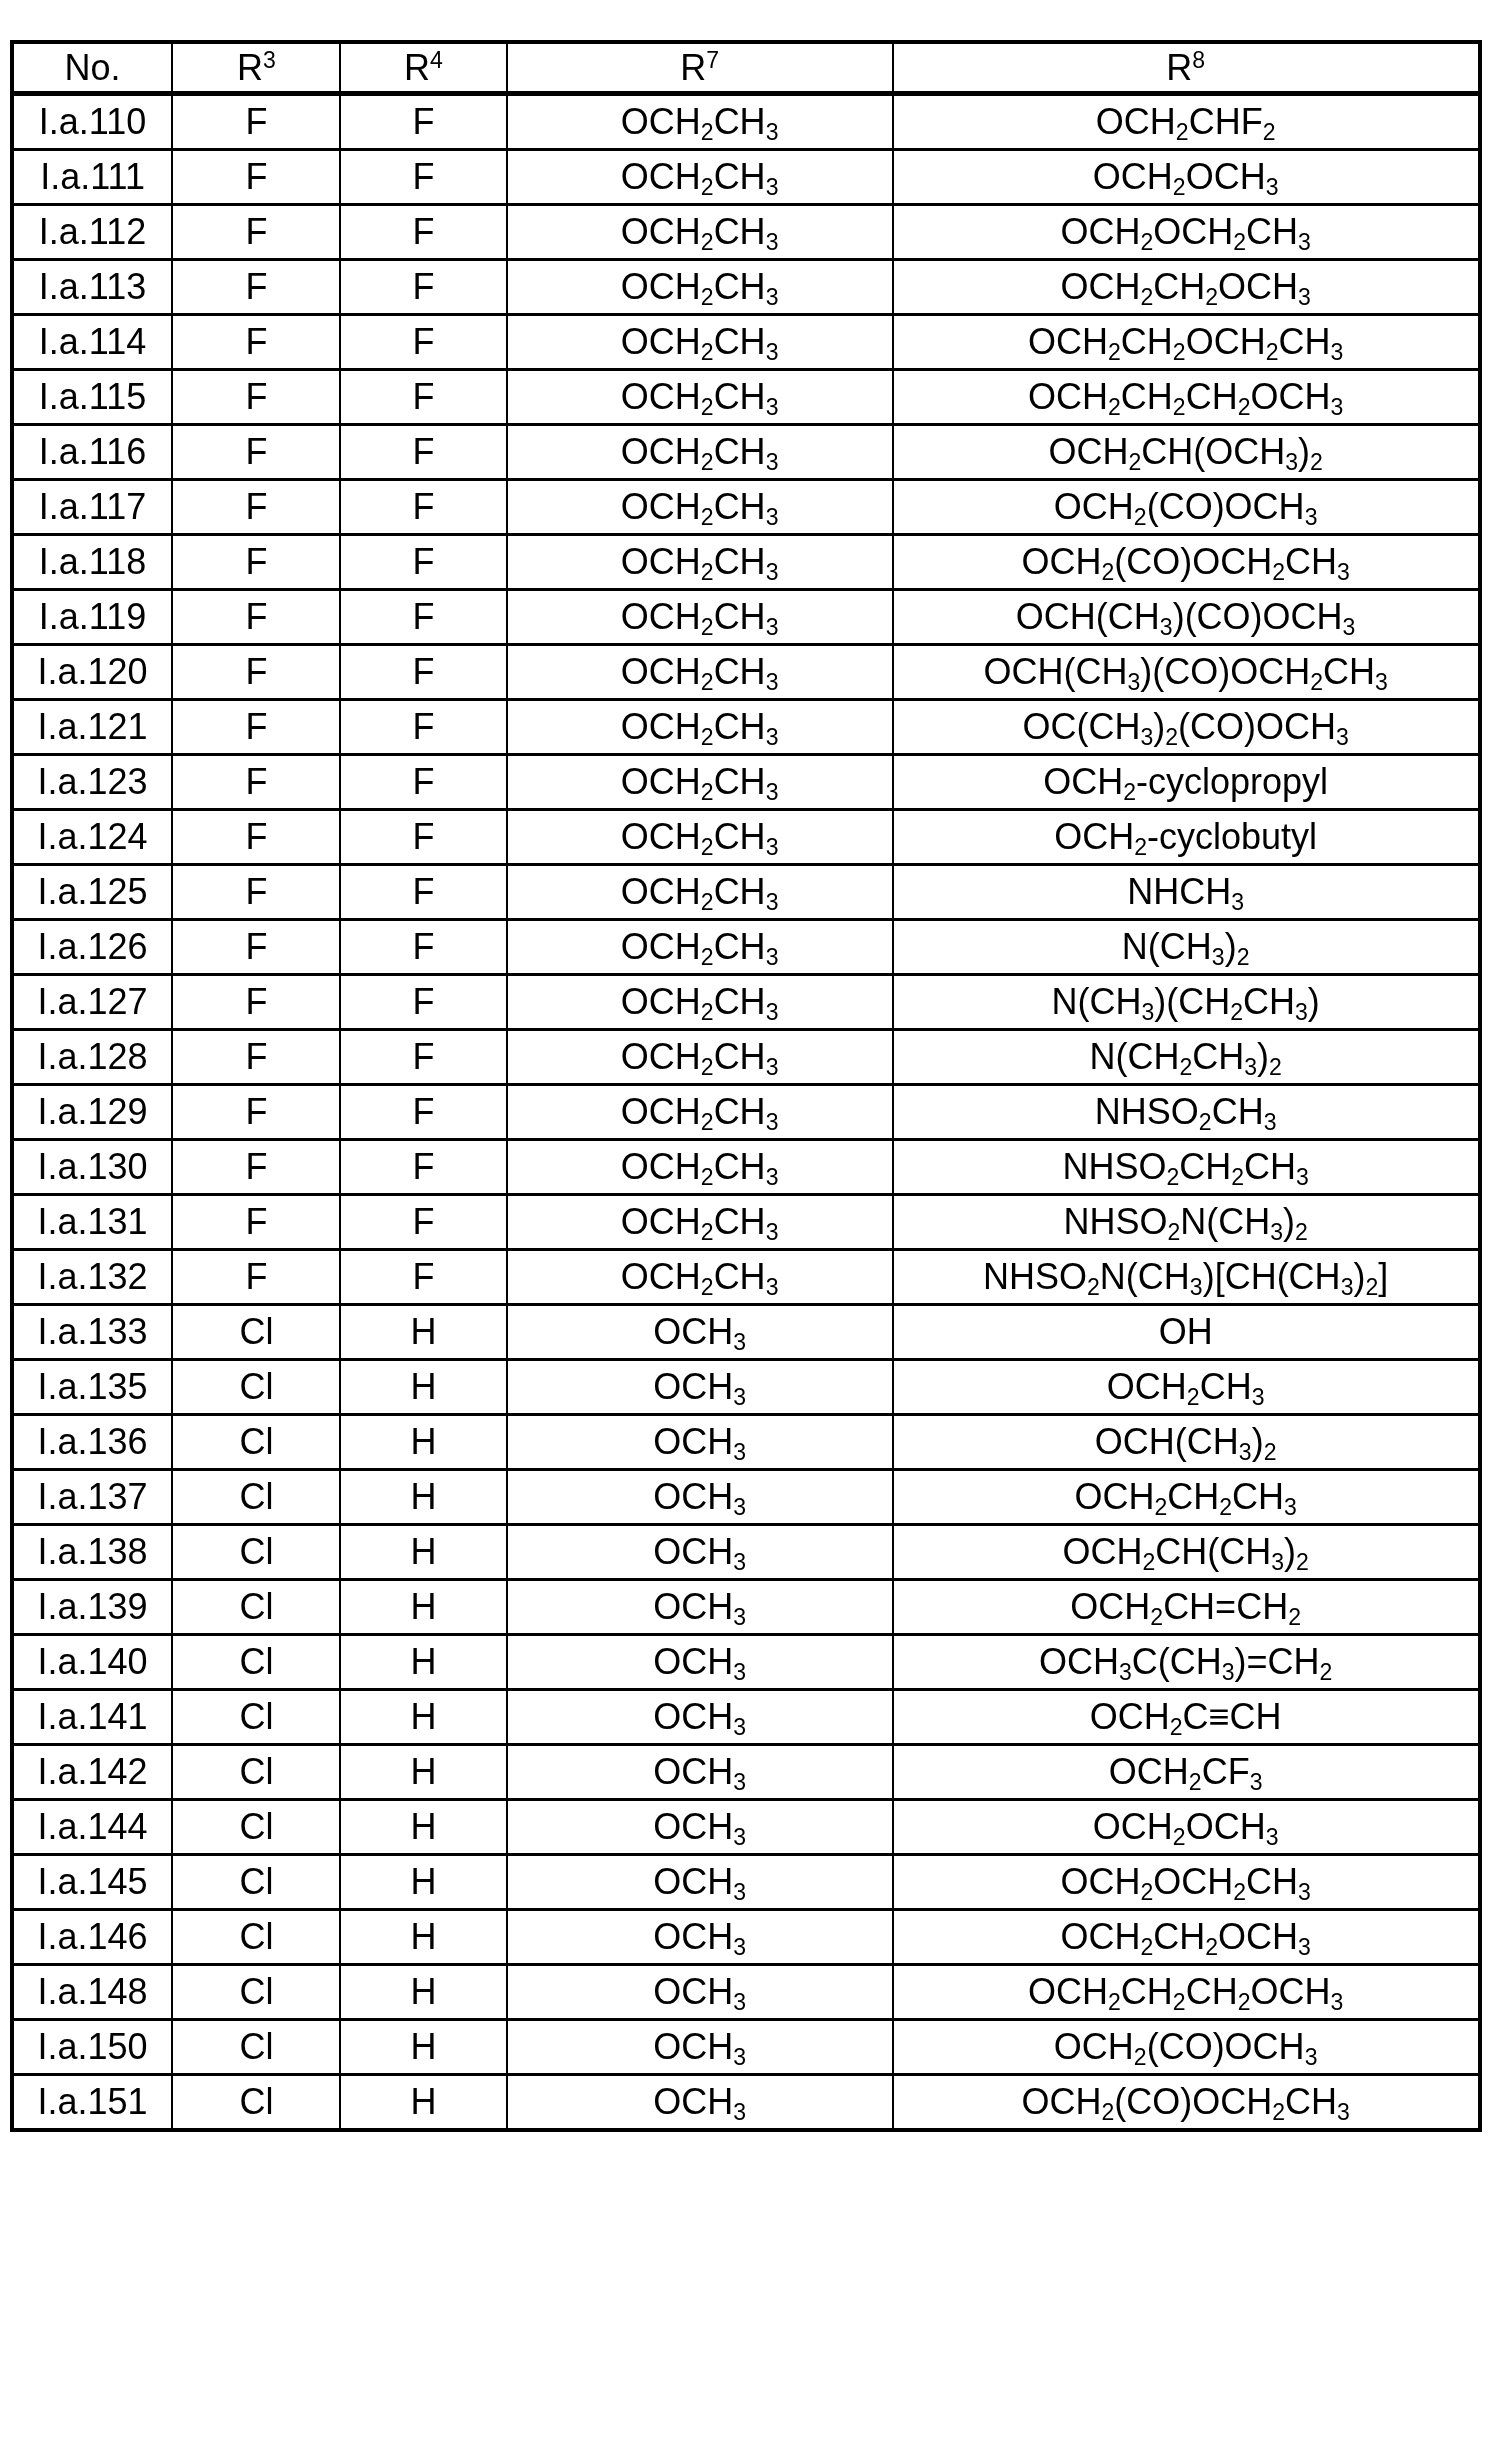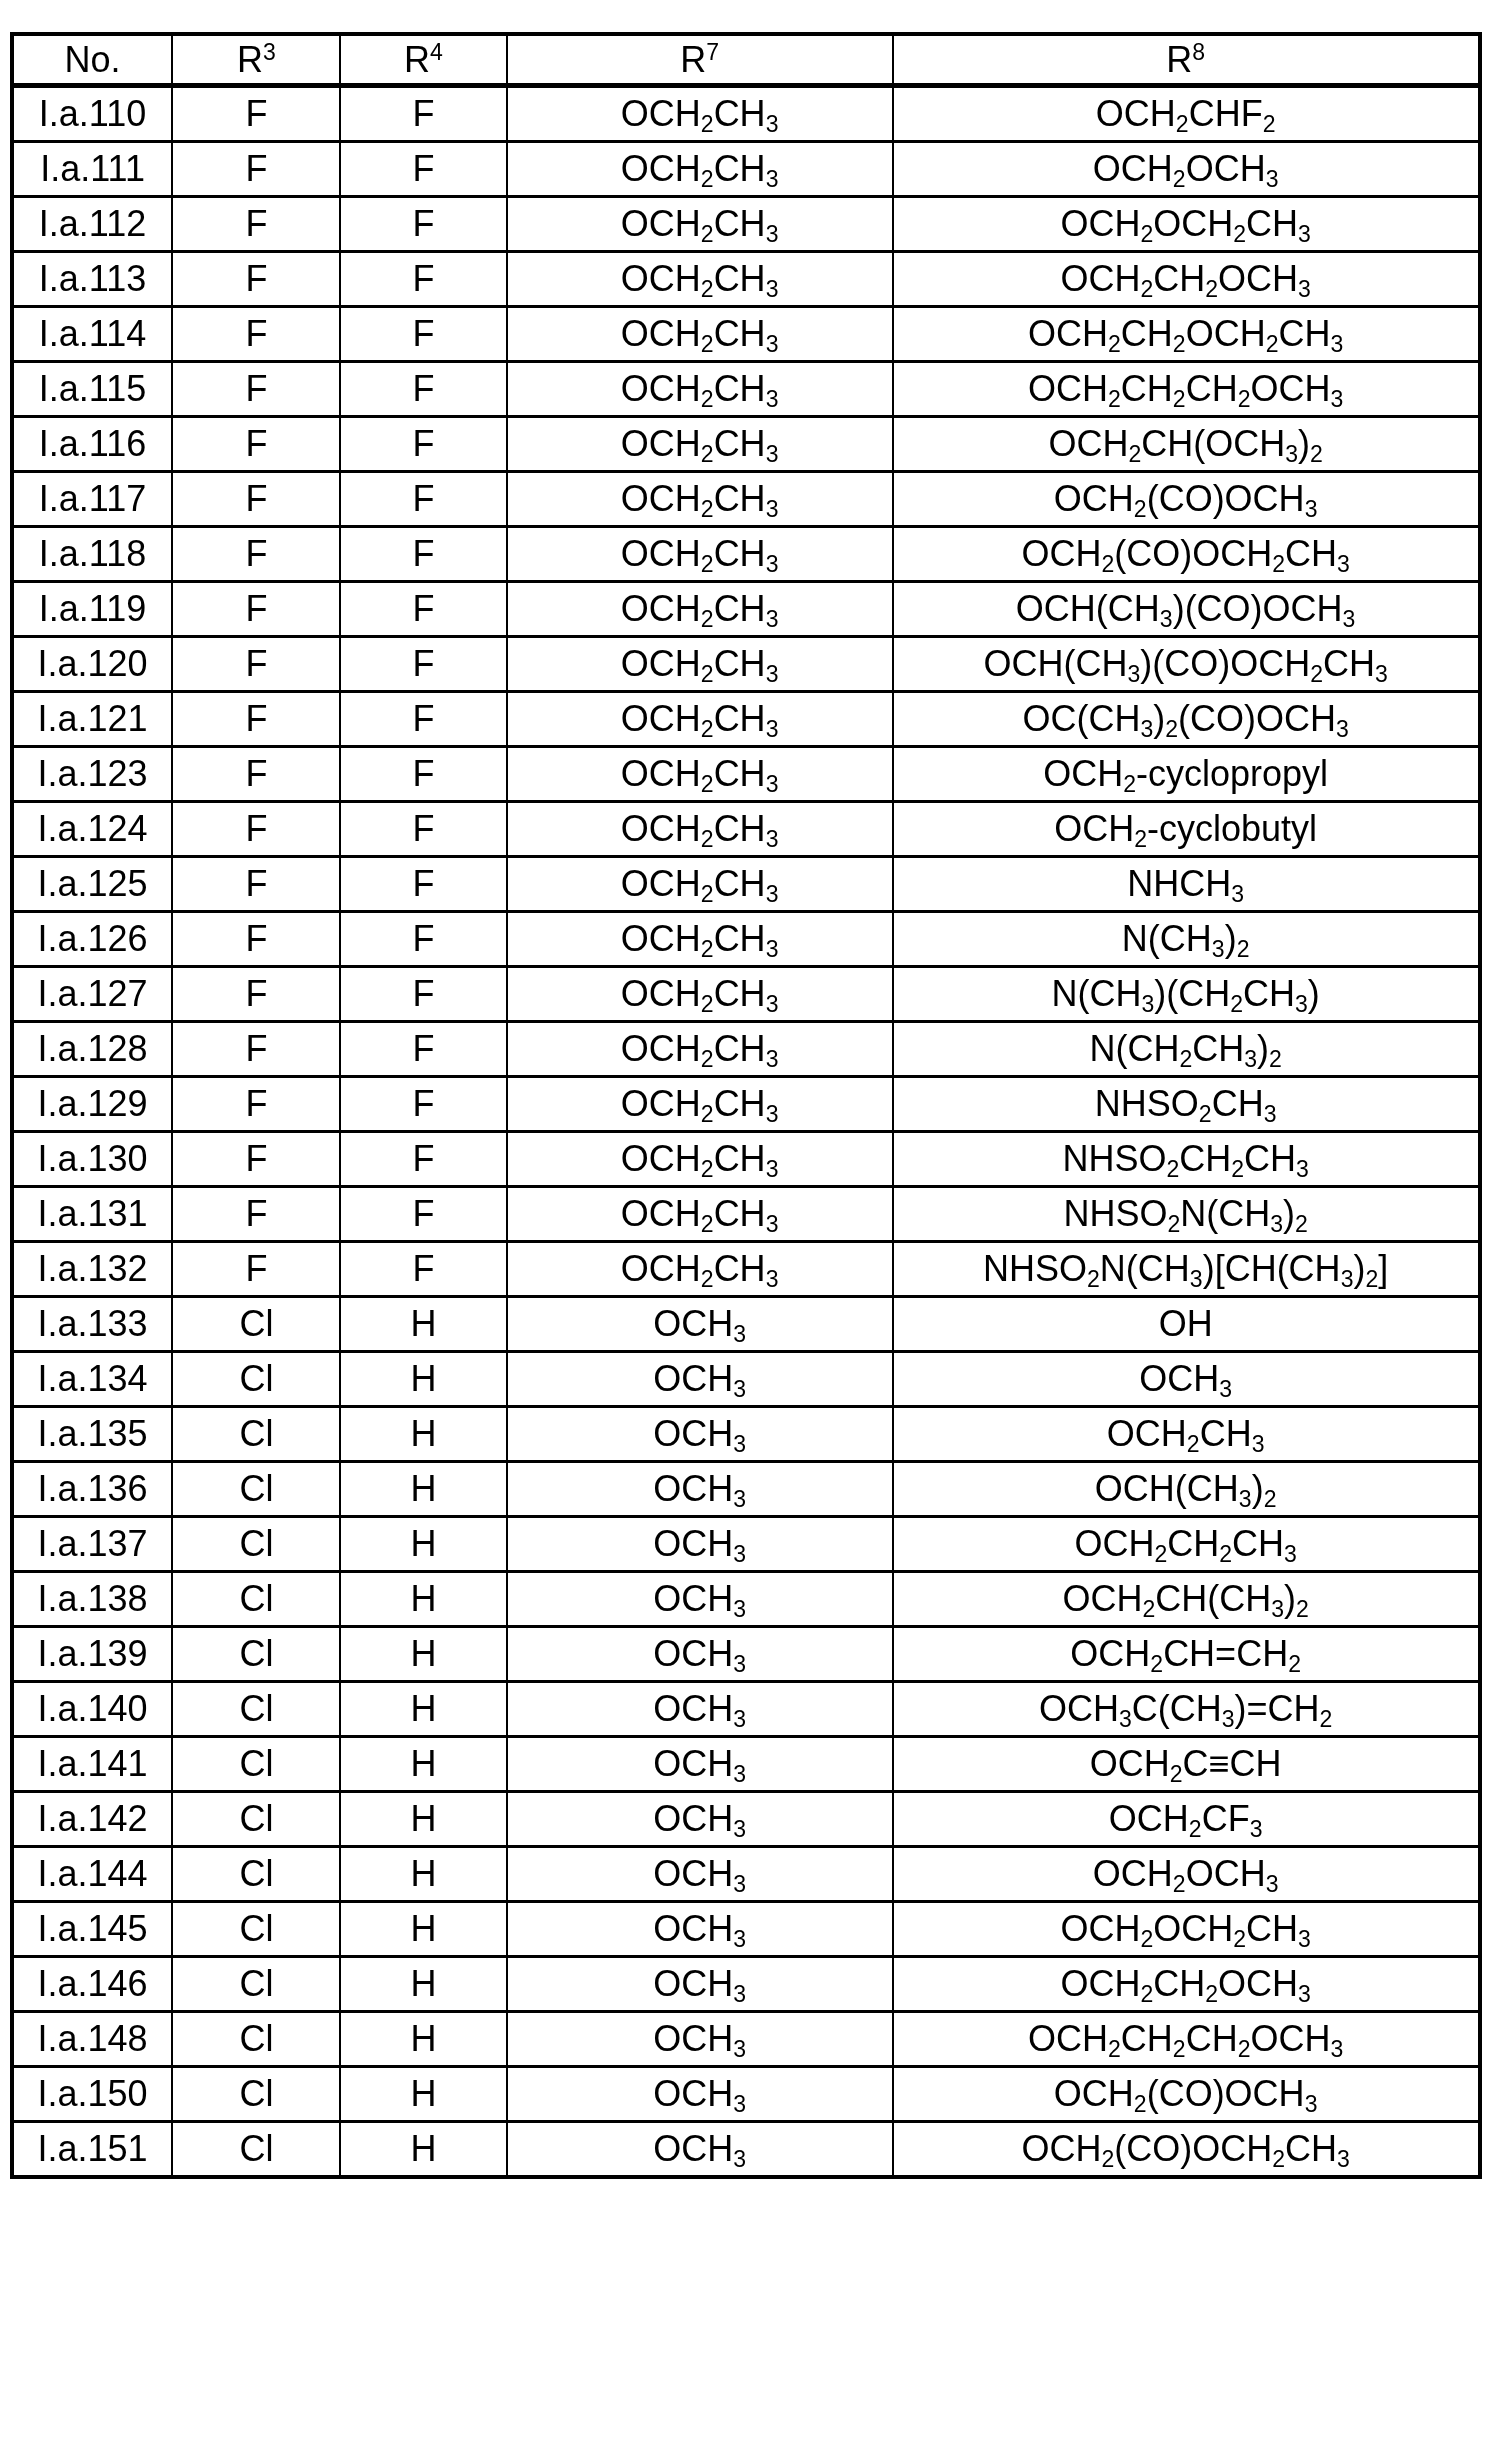--- a/index.html
+++ b/index.html
@@ -12,21 +12,21 @@
   .page {
     position: relative;
     width: 1489px;
     height: 2462px;
     background: #ffffff;
     overflow: hidden;
   }
   table.subst-table {
     position: absolute;
     left: 9.7px;
-    top: 32px;
+    top: 40px;
     width: 1472px;
     border-collapse: collapse;
     table-layout: fixed;
     background: #ffffff;
     font-size: 36px;
     line-height: 1;
   }
   table.subst-table { border: 4px solid #000; }
   .subst-table th, .subst-table td {
     border-top: 3.2px solid #000;
@@ -241,27 +241,20 @@
           <td>NHSO<sub>2</sub>N(CH<sub>3</sub>)[CH(CH<sub>3</sub>)<sub>2</sub>]</td>
         </tr>
         <tr>
           <td>I.a.133</td>
           <td>Cl</td>
           <td>H</td>
           <td>OCH<sub>3</sub></td>
           <td>OH</td>
         </tr>
         <tr>
-          <td>I.a.134</td>
-          <td>Cl</td>
-          <td>H</td>
-          <td>OCH<sub>3</sub></td>
-          <td>OCH<sub>3</sub></td>
-        </tr>
-        <tr>
           <td>I.a.135</td>
           <td>Cl</td>
           <td>H</td>
           <td>OCH<sub>3</sub></td>
           <td>OCH<sub>2</sub>CH<sub>3</sub></td>
         </tr>
         <tr>
           <td>I.a.136</td>
           <td>Cl</td>
           <td>H</td>

